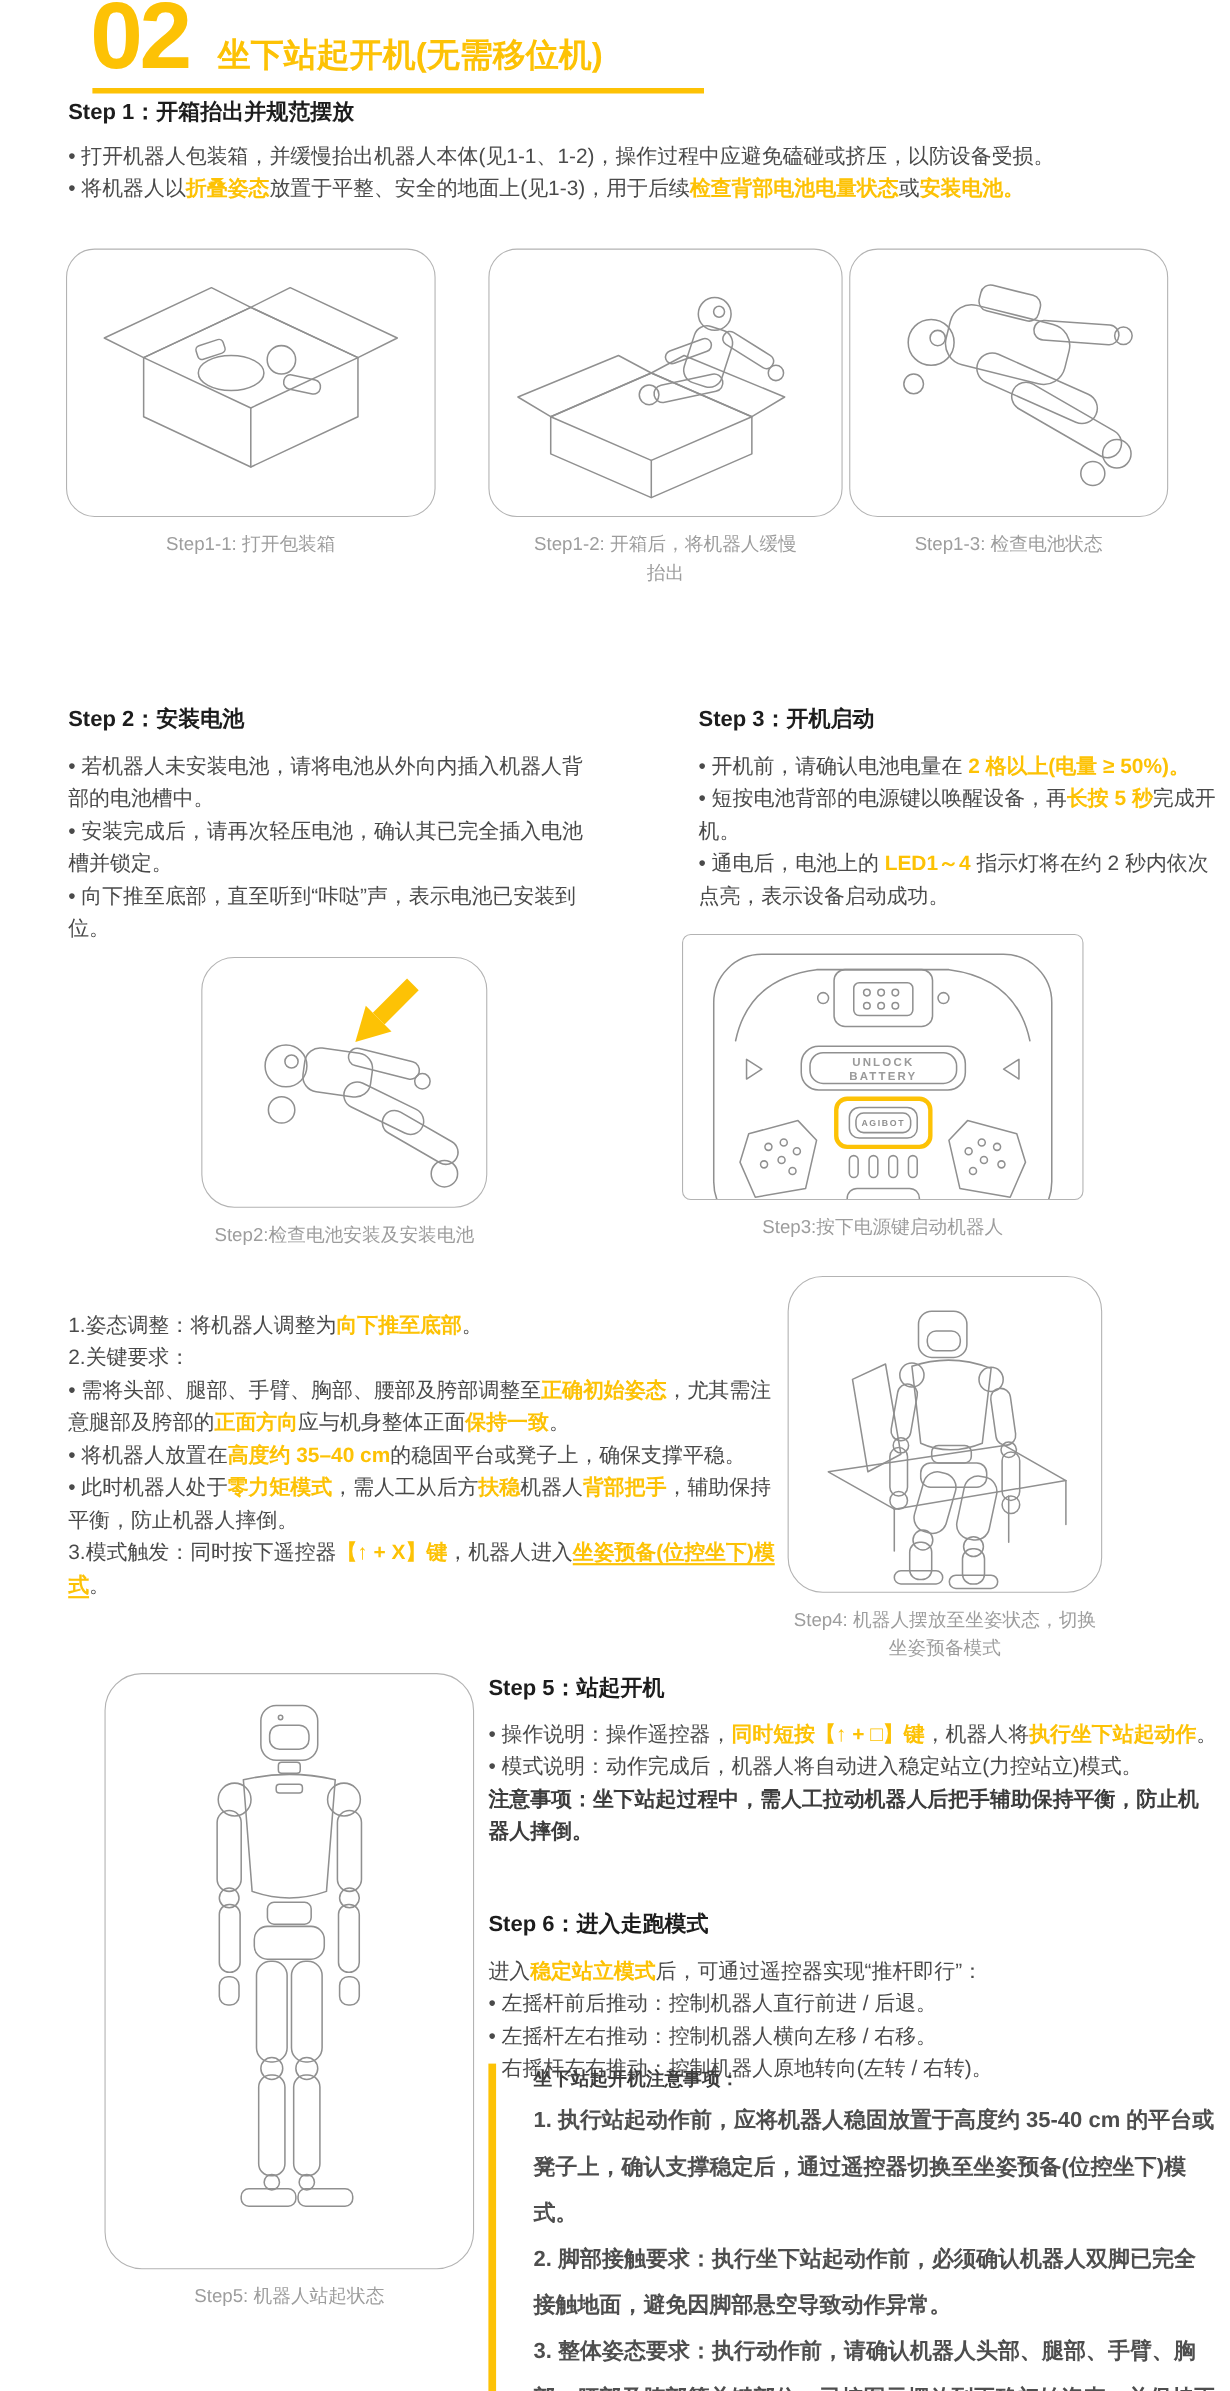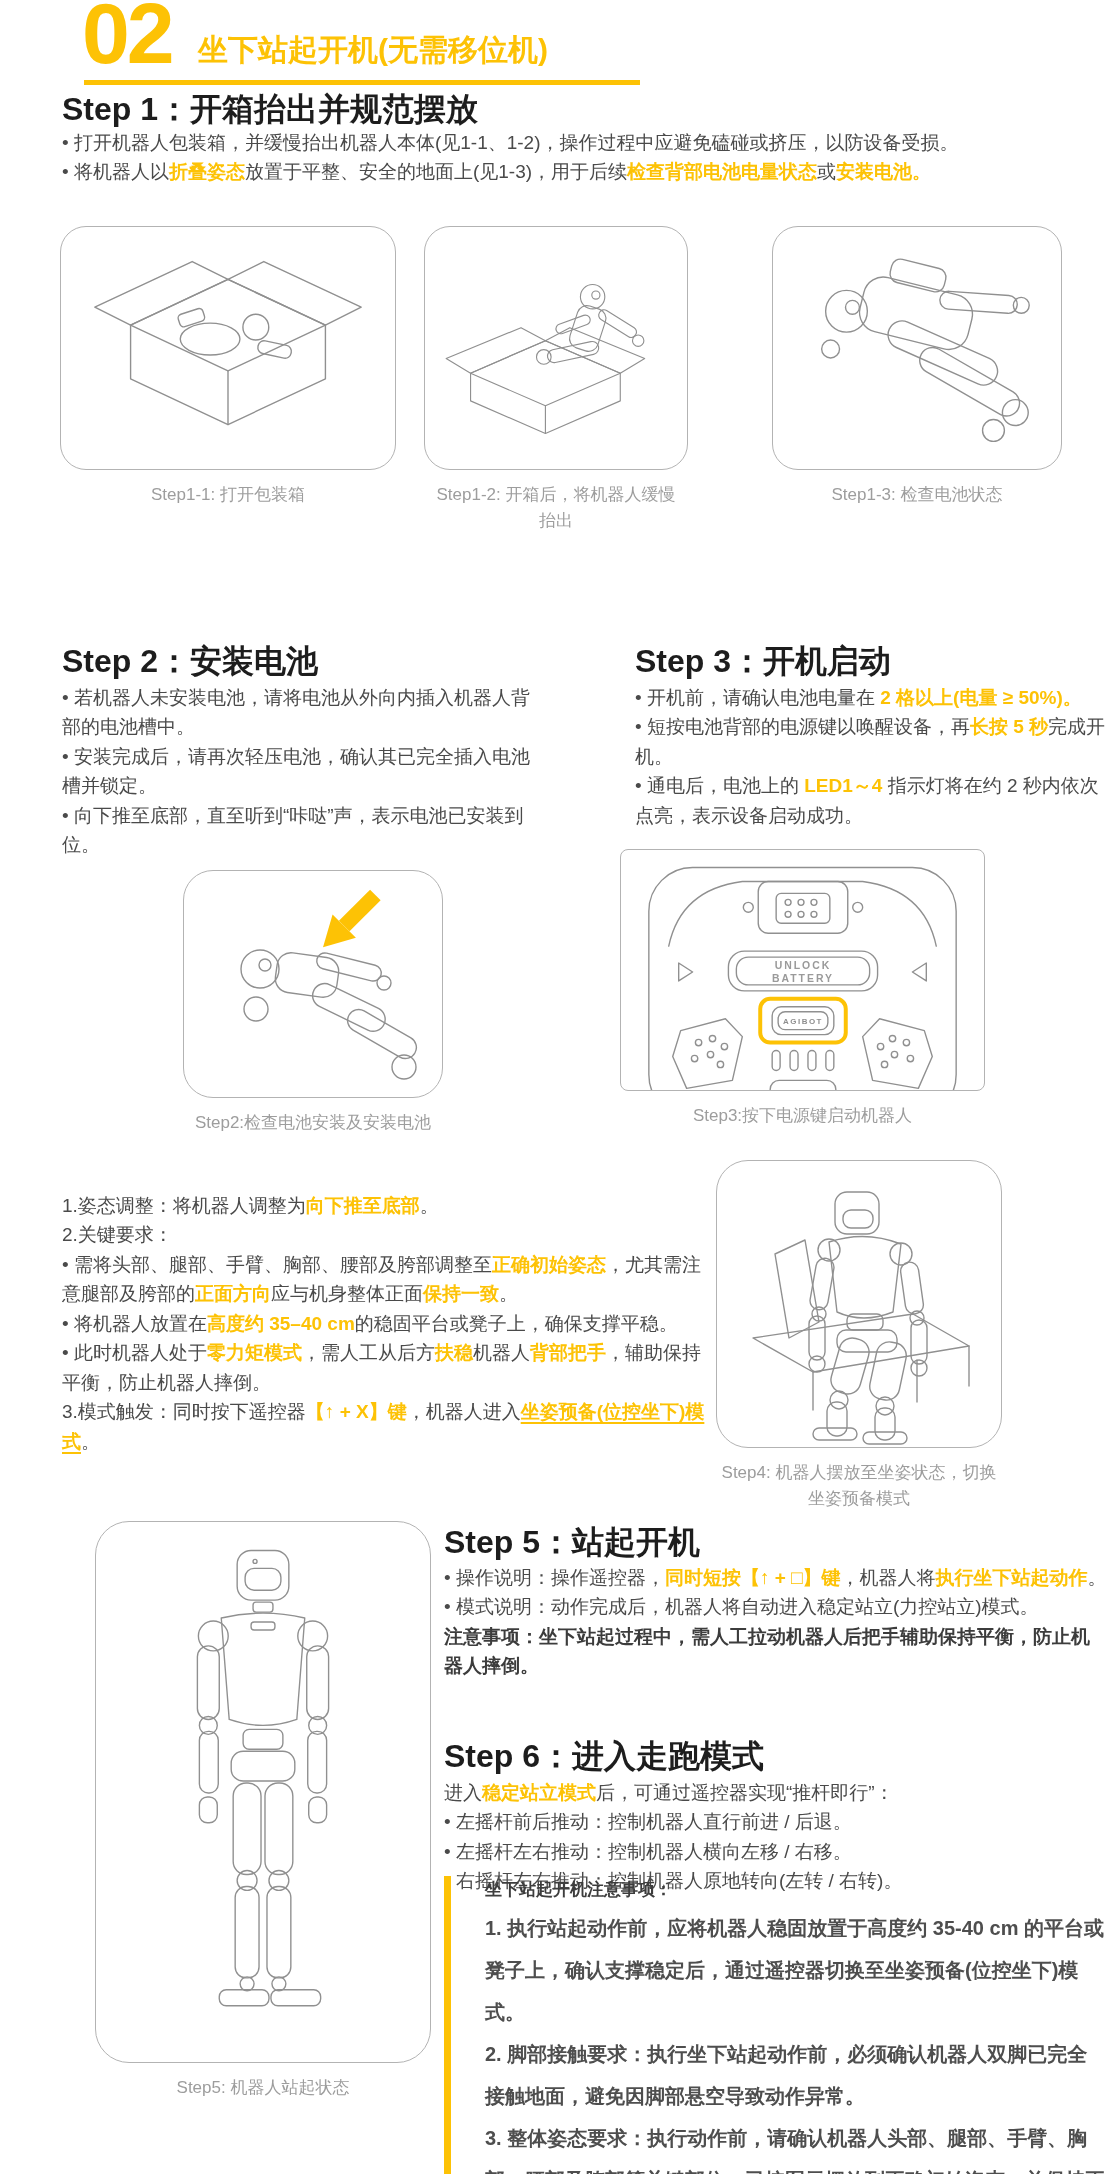--- a/index.html
+++ b/index.html
@@ -4,21 +4,21 @@
 <style>
   :root{ --accent:#FDC205; --body:#4a4a4a; --head:#1d1d1d; --cap:#9d9d9d; }
   html,body{margin:0;padding:0;background:#fff;}
   .page{position:relative;width:1118px;height:2174px;background:#fff;overflow:hidden;
         font-family:"Liberation Sans","DejaVu Sans",sans-serif;}
   
   .hdr-num{position:absolute;left:82px;top:-10px;font-size:86px;font-weight:700;color:var(--accent);line-height:1;letter-spacing:-3px;}
   .hdr-title{position:absolute;left:198px;top:30px;font-size:30px;font-weight:800;color:var(--accent);}
   .hdr-rule{position:absolute;left:84px;top:80px;width:556px;height:5px;background:var(--accent);}
   
-  h2.h{position:absolute;margin:0;font-size:32px;font-weight:800;color:var(--head);}
+  h2.h{position:absolute;margin:0;font-size:20px;font-weight:800;color:var(--head);}
   .body{position:absolute;font-size:19px;line-height:1.55;color:var(--body);}
   .body p{margin:0;}
   .hl{color:var(--accent);font-weight:700;}
   .hlu{color:var(--accent);font-weight:700;text-decoration:underline;text-decoration-thickness:2px;text-underline-offset:4px;}
   .bold{font-weight:700;color:#3c3c3c;}
   
   .fig{position:absolute;margin:0;}
   .frame{border:1.5px solid #b3b3b3;border-radius:26px;overflow:hidden;background:#fff;}
   .frame svg{display:block;width:100%;height:100%;}
   figcaption{margin-top:12px;text-align:center;font-size:17px;color:var(--cap);line-height:1.5;}
@@ -62,21 +62,21 @@
           <ellipse cx="150" cy="112" rx="30" ry="16"></ellipse>
           <circle cx="196" cy="100" r="13"></circle>
           <rect x="118" y="84" width="26" height="13" rx="4" transform="rotate(-18 131 90)"></rect>
           <rect x="198" y="116" width="34" height="13" rx="6" transform="rotate(12 215 122)"></rect>
         </g>
       </svg>
     </div>
     <figcaption>Step1-1: 打开包装箱</figcaption>
   </figure>
 
-  <figure class="fig" style="left:424px;top:226px;width:264px">
+  <figure class="fig" style="left:444px;top:226px;width:322px">
     <div class="frame" style="height:242px">
       <svg viewBox="0 0 322 242">
         <g class="sk">
           <polygon points="56,152 148,112 240,152 148,192"></polygon>
           <polyline points="56,152 56,186 148,226 240,186 240,152"></polyline>
           <line x1="148" y1="192" x2="148" y2="226"></line>
           <polygon points="56,152 26,134 118,96 148,112"></polygon>
           <polygon points="240,152 270,134 178,96 148,112"></polygon>
           <circle cx="206" cy="58" r="15"></circle>
           <circle cx="210" cy="56" r="5"></circle>

